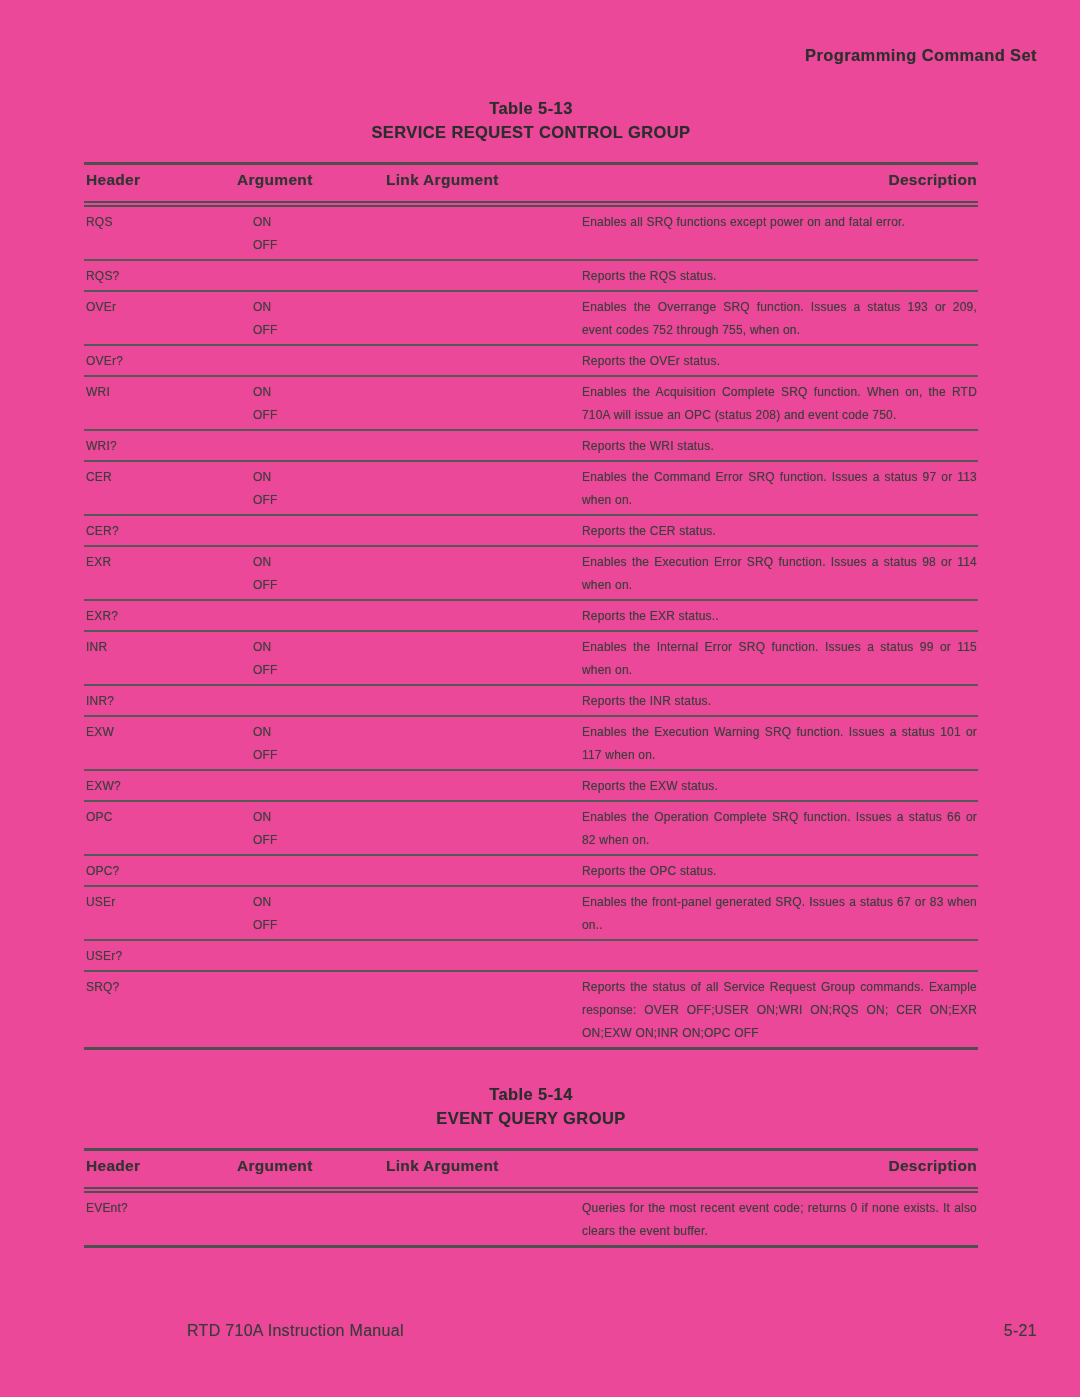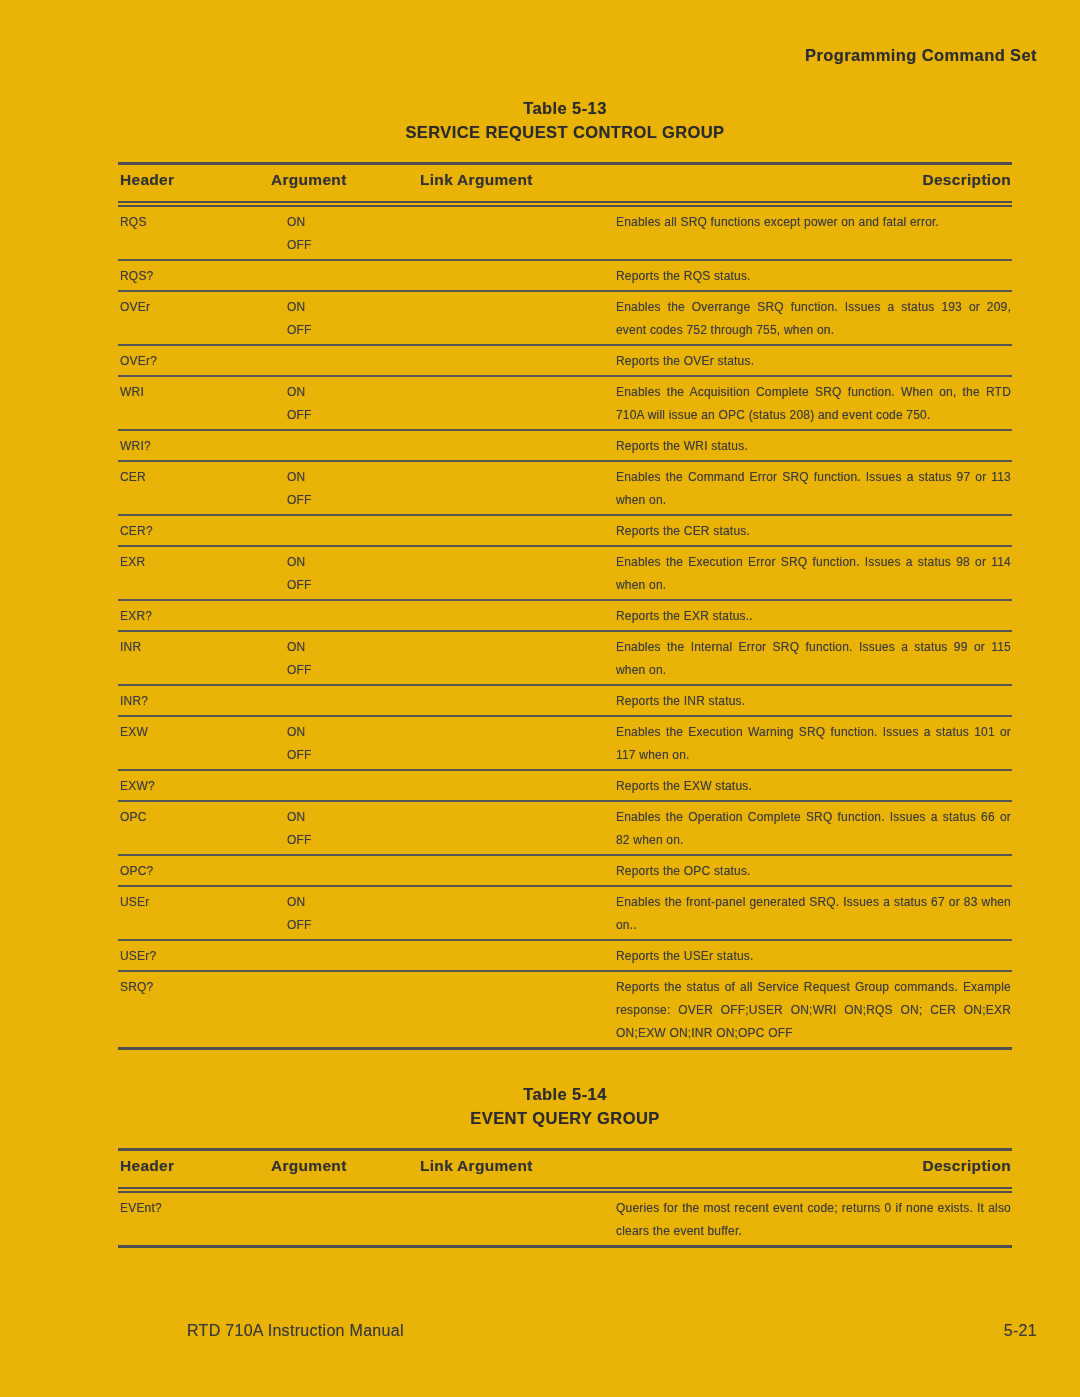--- a/index.html
+++ b/index.html
@@ -1,33 +1,33 @@
 <!DOCTYPE html>
 <html><head>
 <meta charset="utf-8">
 <style>
   html,body{margin:0;padding:0;background:#e8e8e6;}
   .page{
     position:relative;
     width:1080px;height:1397px;
     margin:0 auto;
-    background:#eab308;
+    background:#ec4899;
     font-family:"Liberation Sans", sans-serif;
     color:#3e3e3e;
     overflow:hidden;
     text-shadow:0 0 .7px rgba(62,62,62,.55);
   }
   .running-header{
     position:absolute;top:46px;right:43px;
     font-size:16.5px;font-weight:bold;color:#2e2e2e;
     letter-spacing:.4px;
   }
   .tblock{
     position:relative;
-    margin-left:118px;
+    margin-left:84px;
     width:894px;
   }
   .tblock.first{padding-top:96px;}
   .tblock.second{margin-top:32px;}
   .tbl-title, .tbl-subtitle{
     text-align:center;font-weight:bold;color:#2c2c2c;
     font-size:16.5px;line-height:24px;letter-spacing:.4px;
   }
   .tbl{margin-top:18px;}
   .thead{
@@ -189,21 +189,20 @@
             <div class="cell cell-h">USEr</div>
             <div class="cell cell-a">ON
 OFF</div>
             <div class="cell cell-l"></div>
             <div class="cell cell-d">Enables the front-panel generated SRQ. Issues a status 67 or 83 when on..</div>
           </div>
           <div class="trow">
             <div class="cell cell-h">USEr?</div>
             <div class="cell cell-a"></div>
             <div class="cell cell-l"></div>
-            <div class="cell cell-d">Reports the USEr status.</div>
           </div>
           <div class="trow">
             <div class="cell cell-h">SRQ?</div>
             <div class="cell cell-a"></div>
             <div class="cell cell-l"></div>
             <div class="cell cell-d">Reports the status of all Service Request Group commands. Example response: OVER OFF;USER ON;WRI ON;RQS ON; CER ON;EXR ON;EXW ON;INR ON;OPC OFF</div>
           </div>
         </div>
     </div>
   </section>

